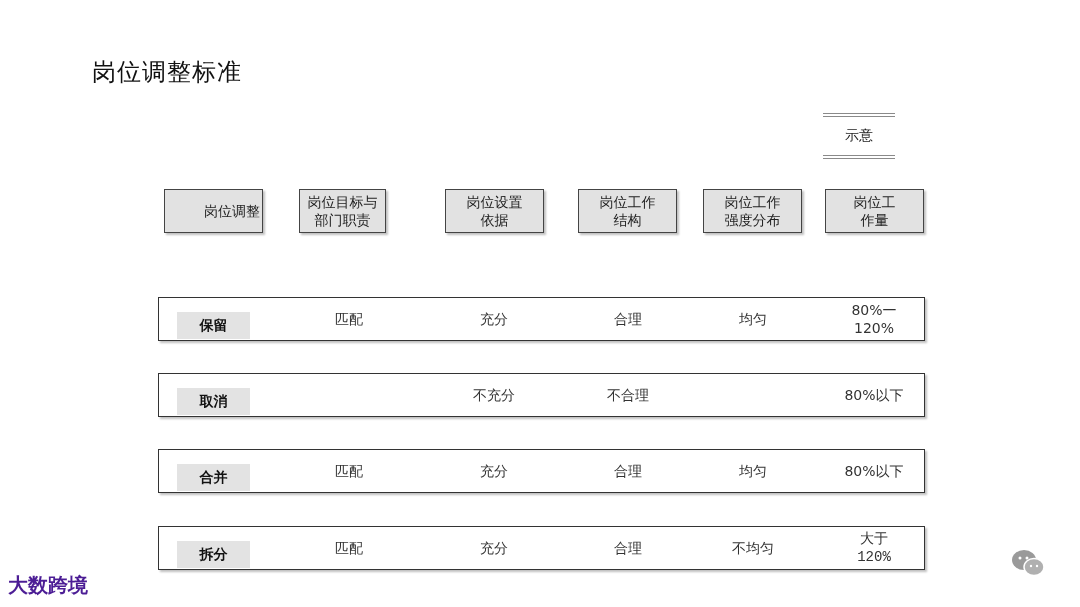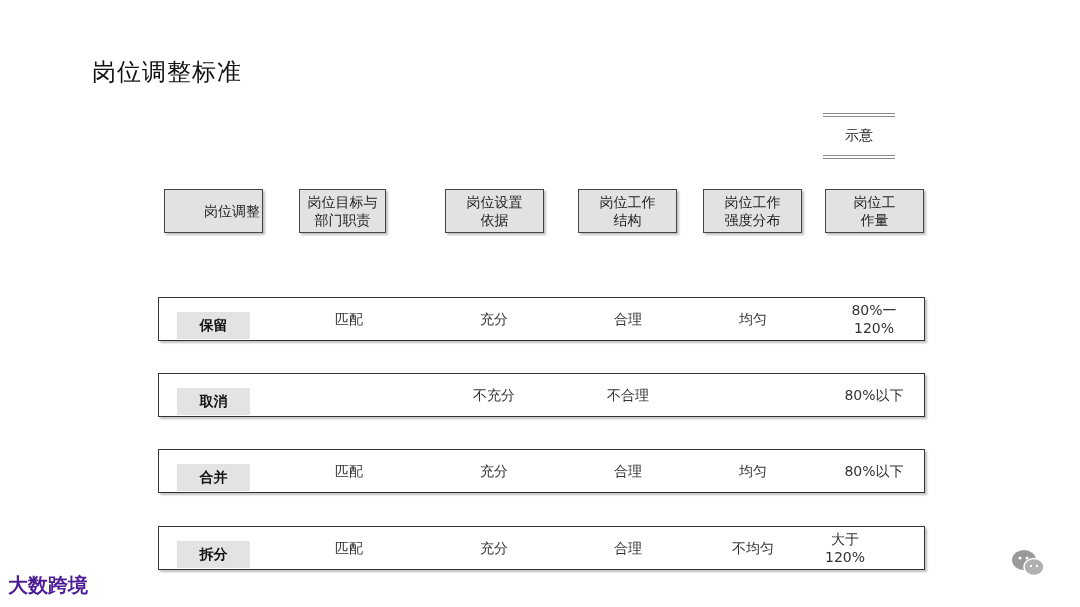--- a/index.html
+++ b/index.html
@@ -85,21 +85,21 @@
   <div class="cell" style="left:544px;width:100px;">均匀</div>
   <div class="cell" style="left:665px;width:100px;">80%以下</div>
 </div>
 
 <div class="row" style="top:485px;">
   <div class="label">拆分</div>
   <div class="cell" style="left:140px;width:100px;">匹配</div>
   <div class="cell" style="left:285px;width:100px;">充分</div>
   <div class="cell" style="left:419px;width:100px;">合理</div>
   <div class="cell" style="left:544px;width:100px;">不均匀</div>
-  <div class="cell" style="left:636px;width:100px;">大于
+  <div class="cell" style="left:665px;width:100px;font-family:Liberation Mono, monospace;">大于
 120%</div>
 </div>
 
 <div class="wm-right">
   <svg width="36" height="30" viewBox="0 0 36 30">
     <ellipse cx="14" cy="12" rx="12" ry="10" fill="#9a9a9a"></ellipse>
     <ellipse cx="24" cy="19" rx="10" ry="8.5" fill="#b0b0b0" stroke="#fff" stroke-width="1.5"></ellipse>
     <circle cx="10" cy="10" r="1.5" fill="#fff"></circle>
       <circle cx="17" cy="10" r="1.5" fill="#fff"></circle>
     <circle cx="21" cy="18" r="1.2" fill="#fff"></circle>

